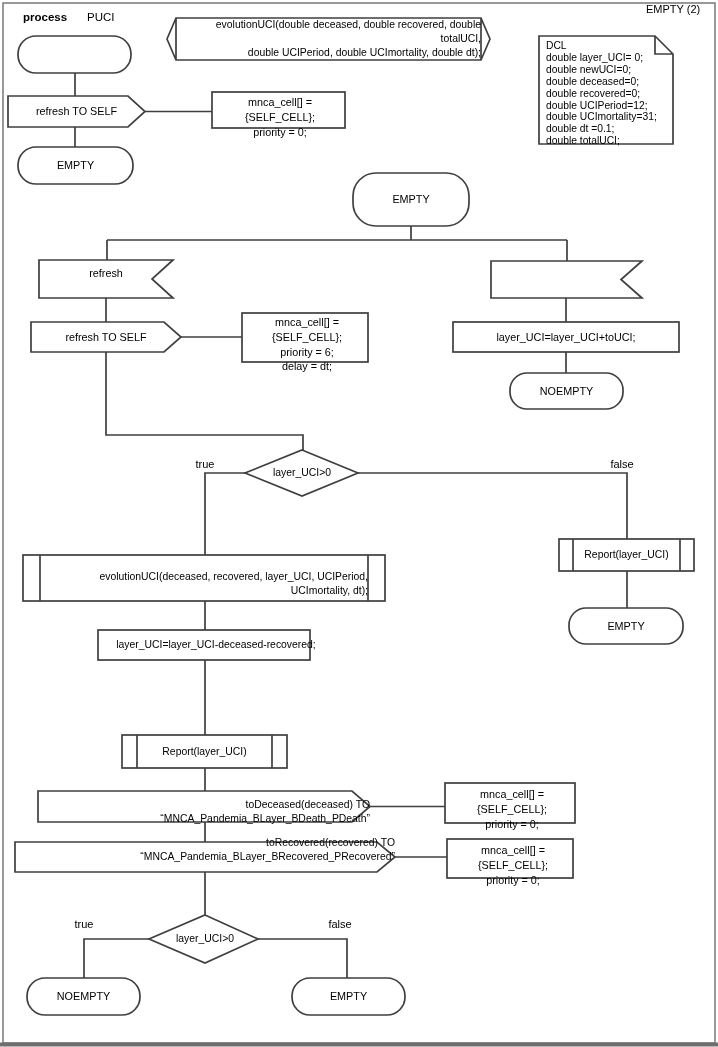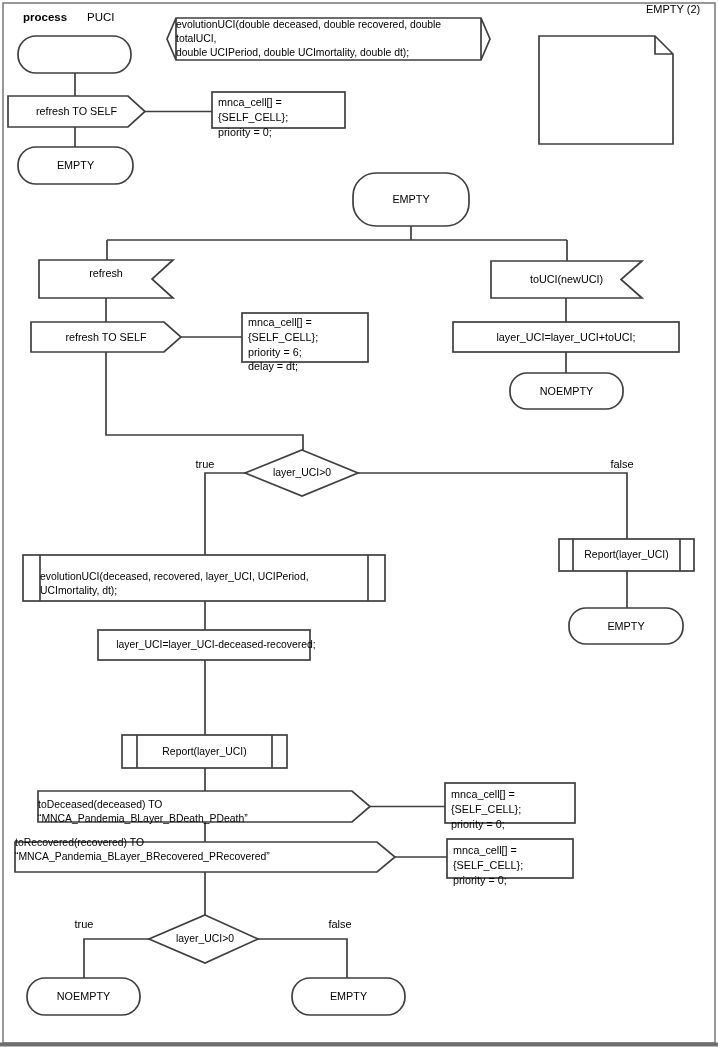--- a/index.html
+++ b/index.html
@@ -3,26 +3,26 @@
 <meta charset="utf-8">
 <style>
   html,body{margin:0;padding:0;background:#ffffff;}
   .page{
     position:relative;width:718px;height:1047px;background:#ffffff;
     font-family:"Liberation Sans",sans-serif;color:#000;overflow:hidden;
   }
   svg{position:absolute;left:0;top:0;}
   .lbl{
     position:absolute;display:flex;align-items:center;justify-content:center;
-    text-align:left;font-size:10.8px;color:#000;white-space:pre-line;line-height:13px;
+    text-align:right;font-size:10.8px;color:#000;white-space:pre-line;line-height:13px;
   }
   .plain{position:absolute;font-size:11px;color:#000;}
   .cmt{
     position:absolute;font-size:10.8px;line-height:15px;
-    white-space:pre-line;color:#000;text-align:left;
+    white-space:pre-line;color:#000;text-align:center;
   }
   .small{font-size:10.4px;line-height:14px;}
   .dcl{
     position:absolute;font-size:10.3px;line-height:11.9px;
     white-space:pre-line;color:#000;
   }
   .bold{font-weight:bold;}
 </style>
 </head>
 <body>
@@ -101,33 +101,41 @@
       <rect x="292" y="978" width="113" height="37" rx="18" ry="18"></rect>
     </g>
   </svg>
 
   <div class="plain bold" style="left:23px;top:11px;font-size:11.5px;">process</div>
   <div class="plain" style="left:87px;top:11px;font-size:11.5px;">PUCI</div>
   <div class="plain" style="left:646px;top:3px;">EMPTY (2)</div>
 
   <div class="lbl small" style="left:176px;top:18px;width:305px;height:42px;">evolutionUCI(double deceased, double recovered, double totalUCI,
 double UCIPeriod, double UCImortality, double dt);</div>
+  <div class="dcl" style="left:546px;top:40px;width:125px;">DCL
+double layer_UCI= 0;
+double newUCI=0;
+double deceased=0;
+double recovered=0;
+double UCIPeriod=12;
+double UCImortality=31;
+double dt =0.1;
+double totalUCI;</div>
 
   <div class="lbl" style="left:8px;top:96px;width:137px;height:31px;">refresh TO SELF</div>
   <div class="cmt" style="left:218px;top:95px;width:124px;">mnca_cell[] = {SELF_CELL};
 priority = 0;</div>
   <div class="lbl" style="left:18px;top:147px;width:115px;height:37px;">EMPTY</div>
 
   <div class="lbl" style="left:353px;top:173px;width:116px;height:53px;">EMPTY</div>
   <div class="lbl" style="left:39px;top:260px;width:134px;height:26px;">refresh</div>
   <div class="lbl" style="left:31px;top:322px;width:150px;height:30px;">refresh TO SELF</div>
   <div class="cmt" style="left:248px;top:315px;width:118px;line-height:14.8px;">mnca_cell[] = {SELF_CELL};
 priority = 6;
 delay = dt;</div>
-  <div class="lbl" style="left:491px;top:261px;width:151px;height:37px;">toUCI(newUCI)</div>
   <div class="lbl" style="left:453px;top:322px;width:226px;height:30px;">layer_UCI=layer_UCI+toUCI;</div>
   <div class="lbl" style="left:510px;top:373px;width:113px;height:36px;">NOEMPTY</div>
 
   <div class="lbl small" style="left:245px;top:461px;width:114px;height:24px;">layer_UCI&gt;0</div>
   <div class="lbl" style="left:185px;top:457px;width:40px;height:14px;font-size:11px;">true</div>
   <div class="lbl" style="left:602px;top:457px;width:40px;height:14px;font-size:11px;">false</div>
 
   <div class="lbl small" style="left:40px;top:555px;width:328px;height:58px;">evolutionUCI(deceased, recovered, layer_UCI, UCIPeriod, UCImortality, dt);</div>
   <div class="lbl small" style="left:98px;top:630px;width:236px;height:30px;">layer_UCI=layer_UCI-deceased-recovered;</div>
   <div class="lbl small" style="left:122px;top:735px;width:165px;height:33px;">Report(layer_UCI)</div>

